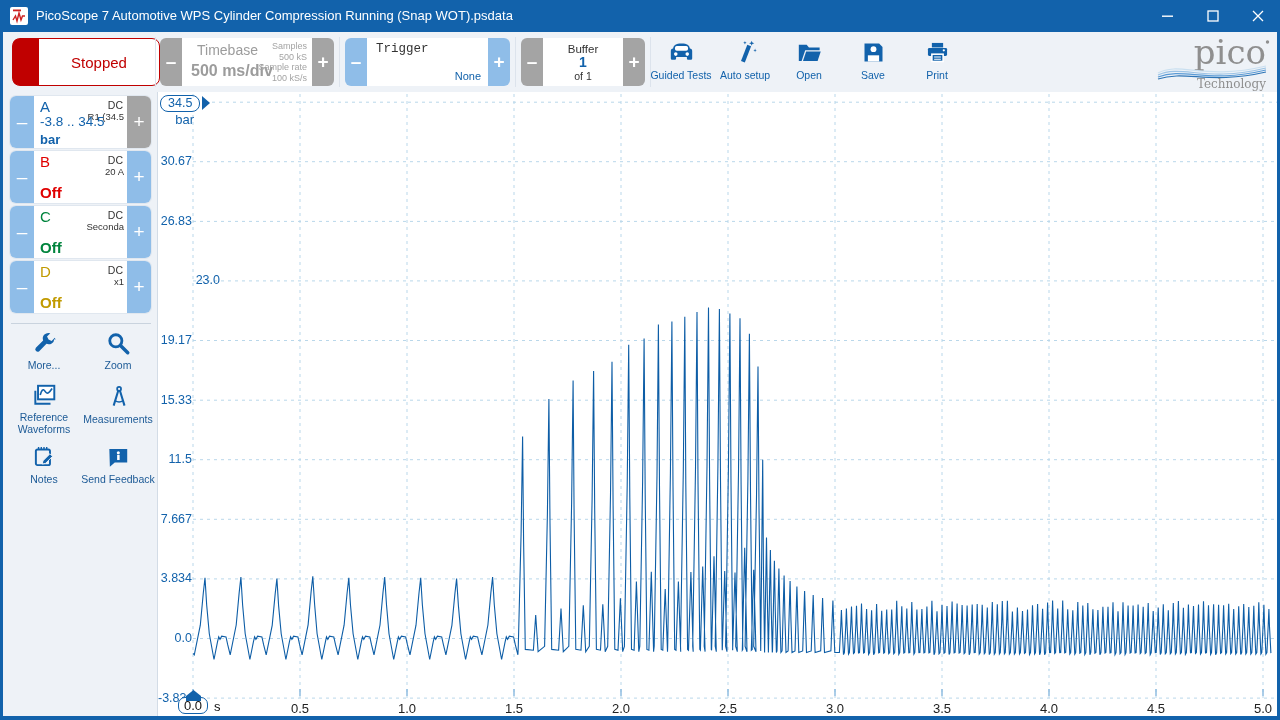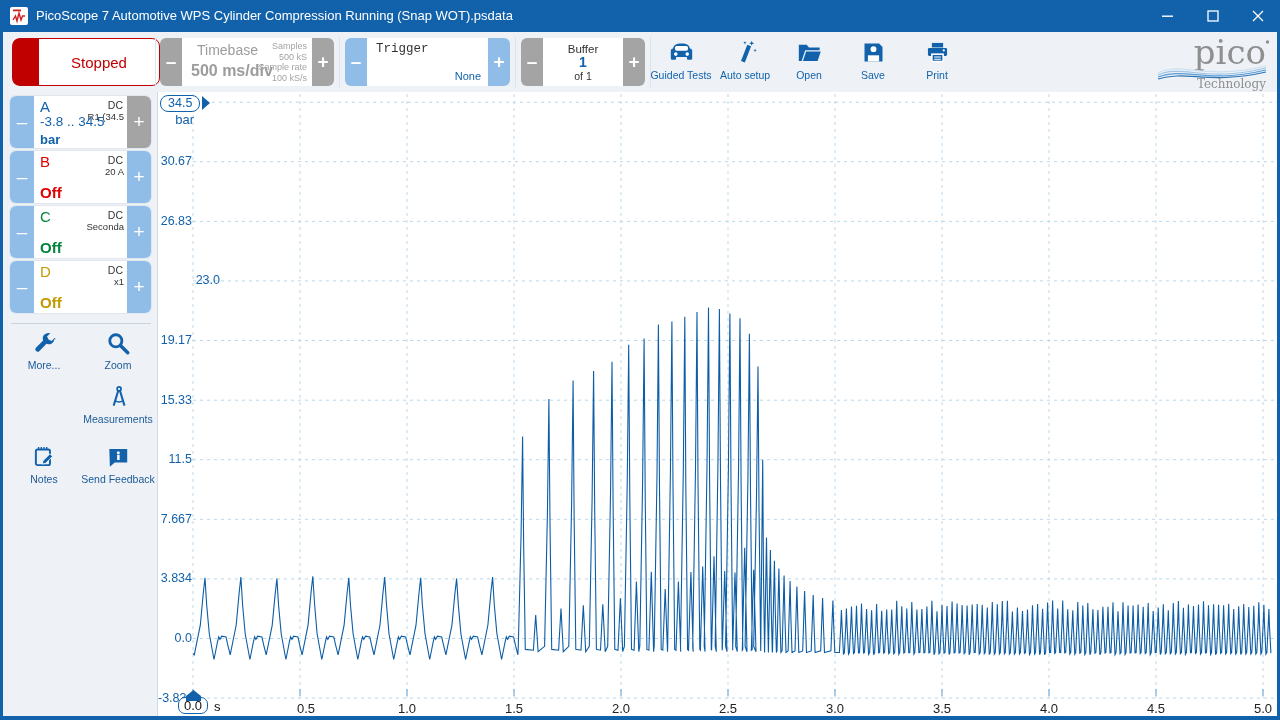--- a/index.html
+++ b/index.html
@@ -280,20 +280,28 @@
       </svg>
     <span>More...</span>
   </div>
   <div class="tool" style="left:78px;top:238px">
     <svg width="26" height="26" viewBox="0 0 24 24">
       <circle cx="10" cy="10" r="5.6" fill="none" stroke="#1262ab" stroke-width="2.6"></circle>
       <line x1="14.5" y1="14.5" x2="21" y2="21" stroke="#1262ab" stroke-width="3.2" stroke-linecap="round"></line>
       </svg>
     <span>Zoom</span>
   </div>
+  <div class="tool" style="left:4px;top:290px">
+    <svg width="26" height="26" viewBox="0 0 24 24">
+      <path d="M4 8v12h14" fill="none" stroke="#1262ab" stroke-width="1.8"></path>
+      <rect x="6.5" y="3.5" width="15" height="12.5" fill="#fff" stroke="#1262ab" stroke-width="1.8"></rect>
+      <path d="M8.5 12q2-7 4-4t3.5 2 3.5-4" fill="none" stroke="#1262ab" stroke-width="1.5"></path>
+      </svg>
+    <span>Reference Waveforms</span>
+  </div>
   <div class="tool" style="left:78px;top:292px">
     <svg width="26" height="26" viewBox="0 0 24 24">
       <circle cx="13" cy="4.5" r="1.8" fill="none" stroke="#1262ab" stroke-width="1.6"></circle>
       <path d="M12.2 6.2 8 20M13.8 6.2 18 20" stroke="#1262ab" stroke-width="1.9"></path>
       <path d="M9.2 15.4q3.8 2.4 7.6 0" fill="none" stroke="#1262ab" stroke-width="1.4"></path>
       </svg>
     <span>Measurements</span>
   </div>
   <div class="tool" style="left:4px;top:352px">
     <svg width="26" height="26" viewBox="0 0 24 24">
@@ -360,21 +368,21 @@
       <div class="y-label" style="top: 360.221px;">11.5</div>
       <div class="y-label" style="top: 419.809px;">7.667</div>
       <div class="y-label" style="top: 479.397px;">3.834</div>
       <div class="y-label" style="top: 539px;">0.0</div>
       <div class="y-label" style="top: 598.603px;">-3.834</div>
     </div>
   <div id="axis-max-bubble">34.5</div>
   <div id="axis-max-arrow"></div>
   <div id="axis-unit">bar</div>
   <div id="x-labels">
-      <div class="x-label" style="left: 128px;">0.5</div>
+      <div class="x-label" style="left: 122px;">0.5</div>
       <div class="x-label" style="left: 229px;">1.0</div>
       <div class="x-label" style="left: 336px;">1.5</div>
       <div class="x-label" style="left: 443px;">2.0</div>
       <div class="x-label" style="left: 550px;">2.5</div>
       <div class="x-label" style="left: 657px;">3.0</div>
       <div class="x-label" style="left: 764px;">3.5</div>
       <div class="x-label" style="left: 871px;">4.0</div>
       <div class="x-label" style="left: 978px;">4.5</div>
       <div class="x-label" style="left: 1085px;">5.0</div>
     </div>

